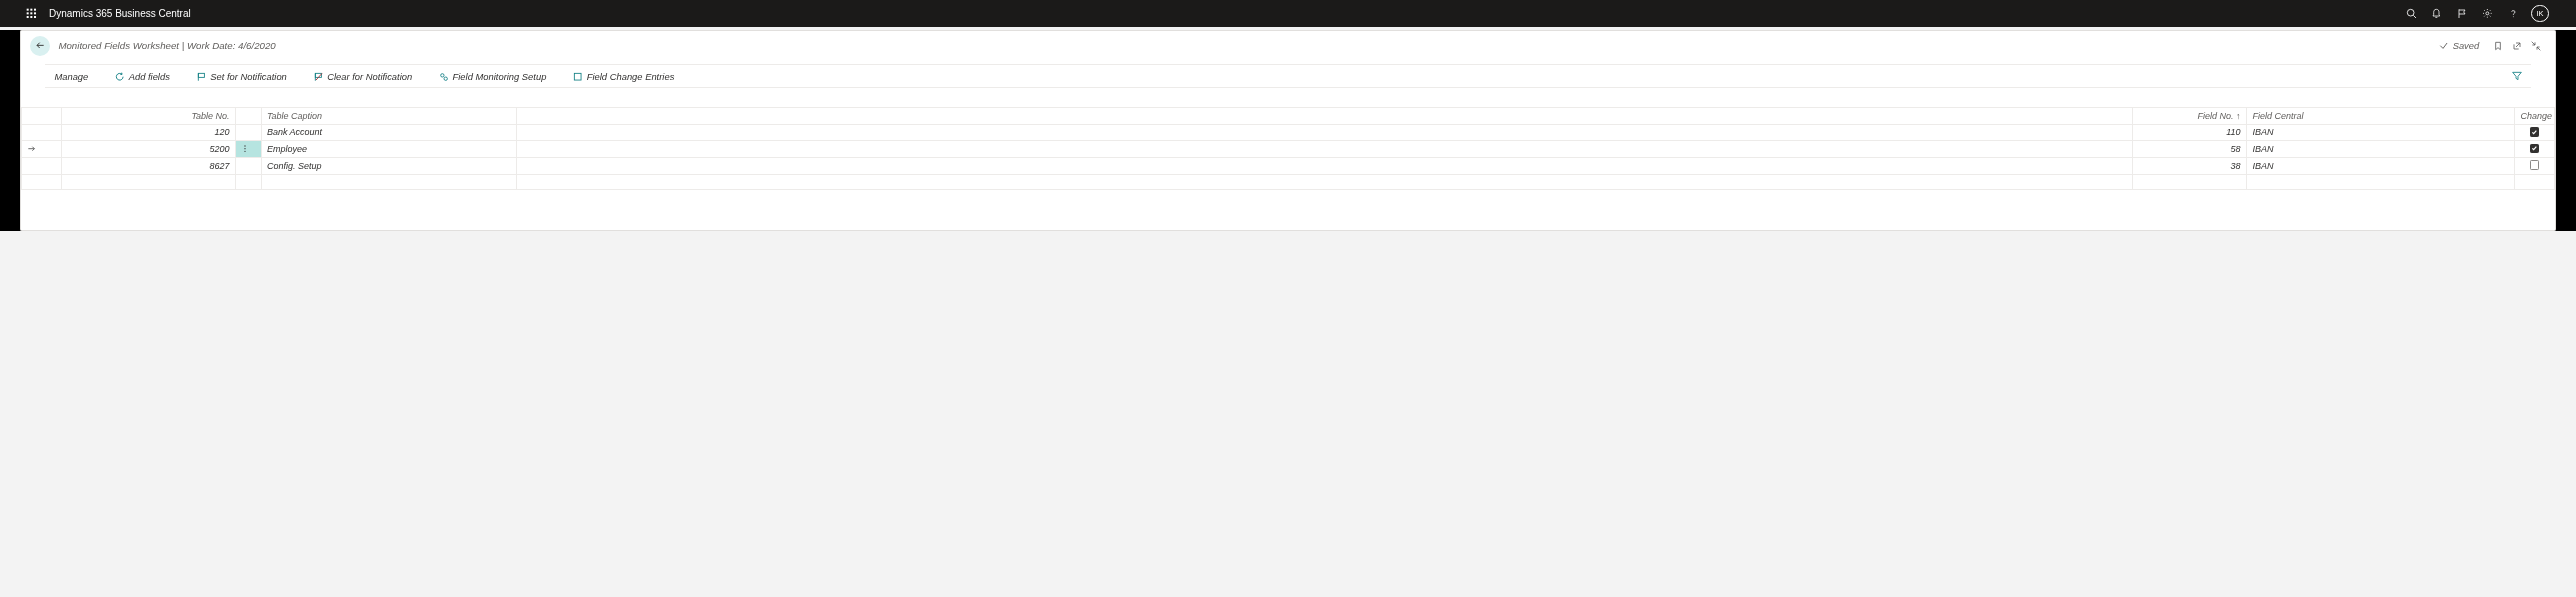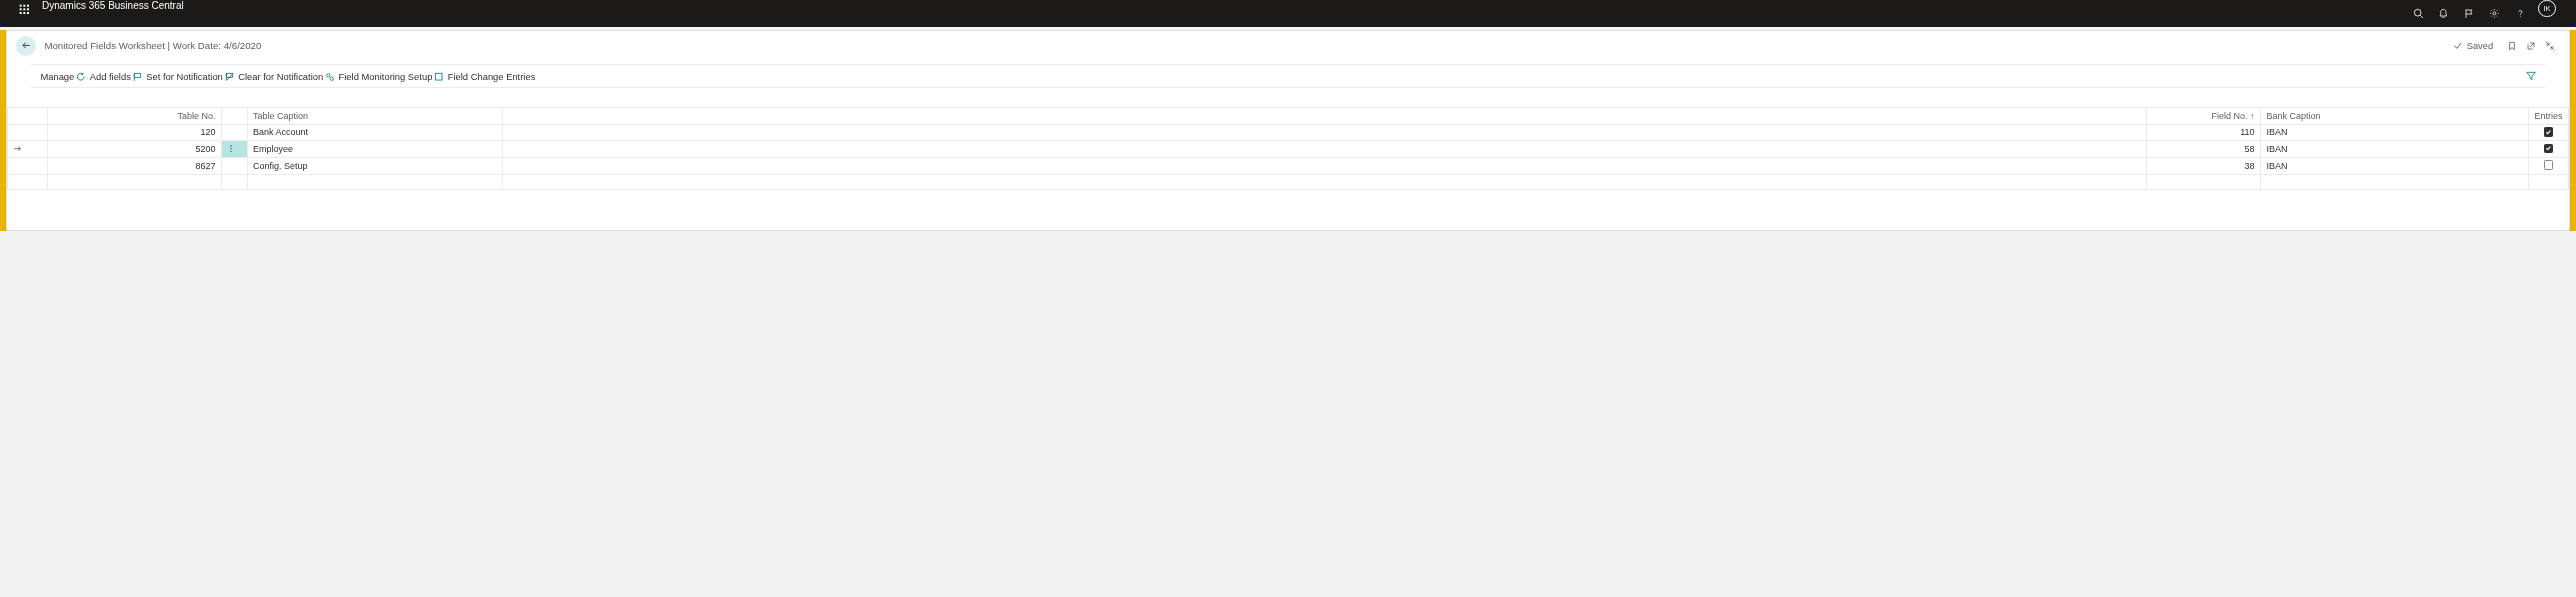--- a/index.html
+++ b/index.html
@@ -4,22 +4,22 @@
 <style>
   * { box-sizing: border-box; margin: 0; padding: 0; }
   html, body { width: 100%; height: 100%; font-family: "Segoe UI", Arial, sans-serif; font-size: 9.4px; background: #f3f3f3; color: #323130; }
 
   
   .app-header {
     height: 27px;
     background: #1b1a19;
     color: #fff;
     display: flex;
-    align-items: flex-start;
-    padding: 0 15px;
+    align-items: center;
+    padding: 0 22px;
   }
   .app-header .waffle {
     width: 19px; height: 19px;
     display: flex; align-items: center; justify-content: center;
     margin-right: 8px;
   }
   .app-header .brand { font-size: 10px; font-weight: 500;}
   .app-header .spacer { flex: 1; }
   .app-header .hdr-icon {
     width: 25.5px; height: 27px;
@@ -28,22 +28,23 @@
   }
   .app-header .avatar {
     width: 17.4px; height: 17.4px; border-radius: 50%;
     border: 0.7px solid #fff;
     display: flex; align-items: center; justify-content: center;
     font-size: 7.4px; margin: 0 5.4px;
   }
 
   
   .page-wrap {
-    background: #eab308;
-    padding: 0 6px;
+    background: #000000;
+    padding: 0 20px;
+    font-style: italic;
   }
   .page {
     background: #fff;
     margin-top: 2.7px;
     border: 0.7px solid #e1dfdd;
     border-radius: 1.3px;
     min-height: 201px;
   }
 
   
@@ -65,21 +66,21 @@
   .titlebar .spacer { flex: 1; }
   .saved { color: #605e5c; display: flex; align-items: center; gap: 4px; margin-right: 9.4px; }
   .title-icon { width: 19px; display:flex; align-items:center; justify-content:center; color:#555; }
 
   
   .actionbar {
     display: flex;
     align-items: center;
     height: 24px;
     padding: 0 9.4px;
-    gap: 2px;
+    gap: 27px;
     border-top: 0.7px solid #edebe9;
     border-bottom: 0.7px solid #edebe9;
     font-size: 9.4px;
     color: #323130;
     margin: 2.7px 24px 0 24px;
   }
   .action {
     display: flex; align-items: center; gap: 4px; cursor: pointer;
   }
   .action .ic { color: #138085; display:flex; align-items:center; }
@@ -286,22 +287,22 @@
             <col class="col-notify">
         </colgroup>
         <thead>
           <tr>
             <th></th>
             <th class="right">Table No.</th>
             <th></th>
             <th>Table Caption</th>
             <th></th>
             <th class="right">Field No. ↑</th>
-            <th>Bank Caption</th>
-            <th class="center">Entries</th>
+            <th>Field Central</th>
+            <th class="center">Change</th>
           </tr>
         </thead>
         <tbody id="grid-body">
             <tr>
               <td class="row-arrow"></td>
               <td class="right">120</td>
               <td class="center "></td>
               <td>Bank Account</td>
               <td></td>
               <td class="right">110</td>

